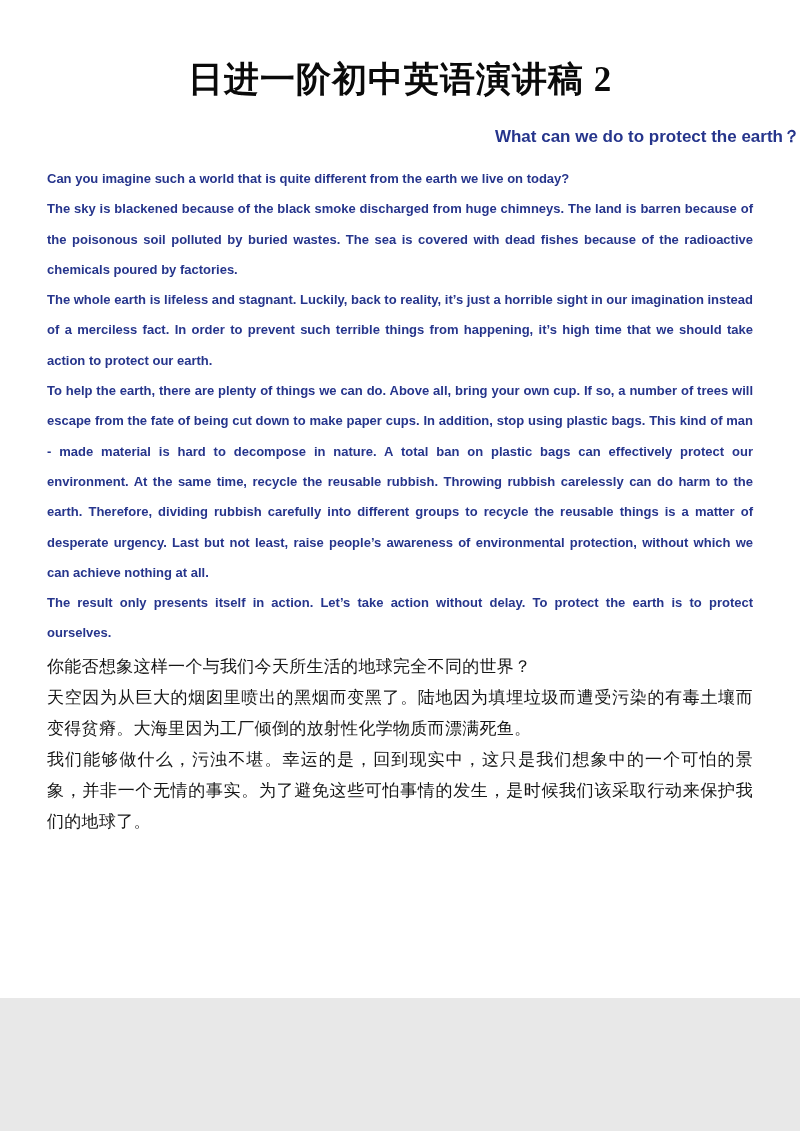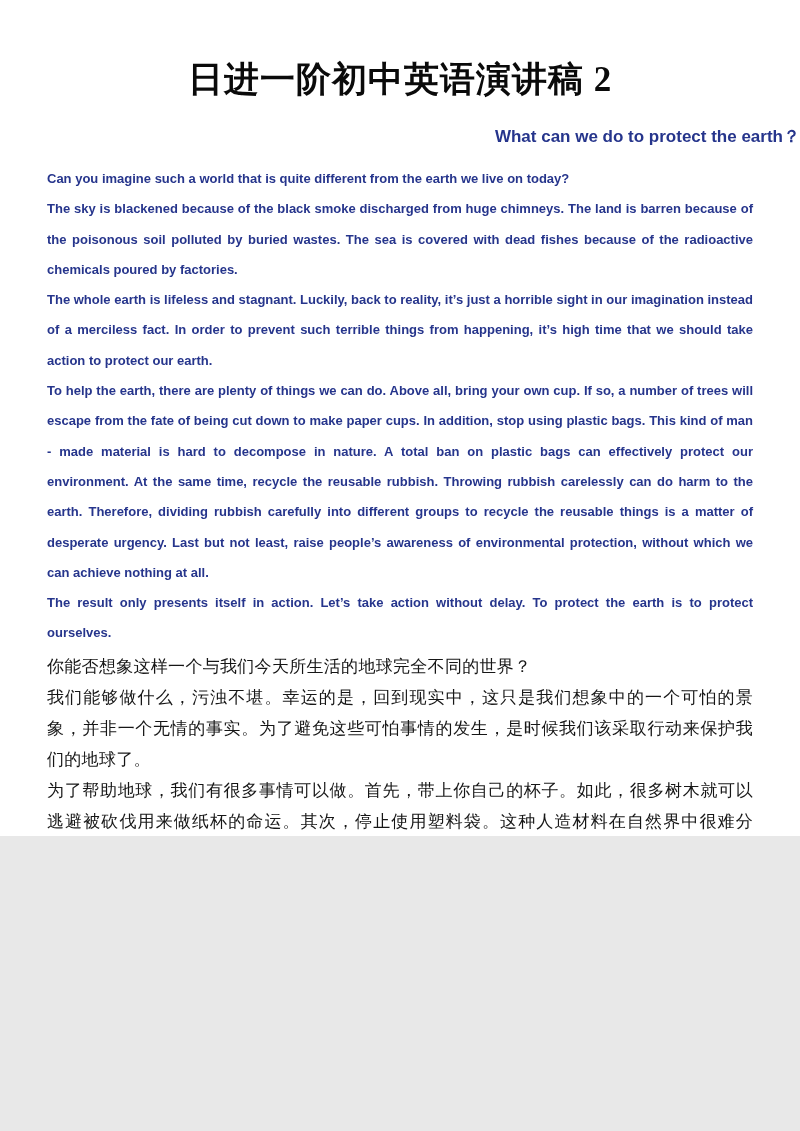--- a/index.html
+++ b/index.html
@@ -1,20 +1,20 @@
 <!DOCTYPE html>
 <html><head>
 <meta charset="utf-8">
 <style>
   * { margin: 0; padding: 0; box-sizing: border-box; }
   html, body { background: #e8e8e8; }
   .page {
     position: relative;
     width: 800px;
-    height: 836px;
+    height: 998px;
     margin: 0 auto;
     background: #ffffff;
     overflow: hidden;
     font-family: "Liberation Serif", "DejaVu Serif", serif;
   }
   .doc-title {
     margin-top: 56px;
     text-align: center;
     font-family: "Liberation Serif", "DejaVu Serif", serif;
     font-weight: bold;
@@ -112,22 +112,22 @@
     <p>Can you imagine such a world that is quite different from the earth we live on today?</p>
     <p>The sky is blackened because of the black smoke discharged from huge chimneys. The land is barren because of the poisonous soil polluted by buried wastes. The sea is covered with dead fishes because of the radioactive chemicals poured by factories.</p>
     <p>The whole earth is lifeless and stagnant. Luckily, back to reality, it’s just a horrible sight in our imagination instead of a merciless fact. In order to prevent such terrible things from happening, it’s high time that we should take action to protect our earth.</p>
     <p>To help the earth, there are plenty of things we can do. Above all, bring your own cup. If so, a number of trees will escape from the fate of being cut down to make paper cups. In addition, stop using plastic bags. This kind of man - made material is hard to decompose in nature. A total ban on plastic bags can effectively protect our environment. At the same time, recycle the reusable rubbish. Throwing rubbish carelessly can do harm to the earth. Therefore, dividing rubbish carefully into different groups to recycle the reusable things is a matter of desperate urgency. Last but not least, raise people’s awareness of environmental protection, without which we can achieve nothing at all.</p>
     <p>The result only presents itself in action. Let’s take action without delay. To protect the earth is to protect ourselves.</p>
   </div>
 
 
   <div class="chinese-block">
     <p>你能否想象这样一个与我们今天所生活的地球完全不同的世界？</p>
+    <p>天空因为从巨大的烟囱里喷出的黑烟而变黑了。陆地因为填埋垃圾而遭受污染的有毒土壤而变得贫瘠。大海里因为工厂倾倒的放射性化学物质而漂满死鱼。</p>
     <p>我们能够做什么，污浊不堪。幸运的是，回到现实中，这只是我们想象中的一个可怕的景象，并非一个无情的事实。为了避免这些可怕事情的发生，是时候我们该采取行动来保护我们的地球了。</p>
-    <p>为了帮助地球，我们有很多事情可以做。首先，带上你自己的杯子。如此，很多树木就可以逃避被砍伐用来做纸杯的命运。其次，停止使用塑料袋。这种人造材料在自然界中很难分解。全面禁止使用塑料袋可以有效地保护我们的环境。与此同时，回收可以重复使用的垃圾。乱扔垃圾会伤害地球。因此，把垃圾认真分类加以回收利用可重复使用的东西是一个非常紧迫的事情。最后，提高人们的</p>
   </div>
 
   <div class="page-number">1</div>
 
   <div class="footer">
     <span class="footer-cn">汪老师原创作文</span><span class="footer-phone">13700627357</span>
   </div>
 
 </div>
 

